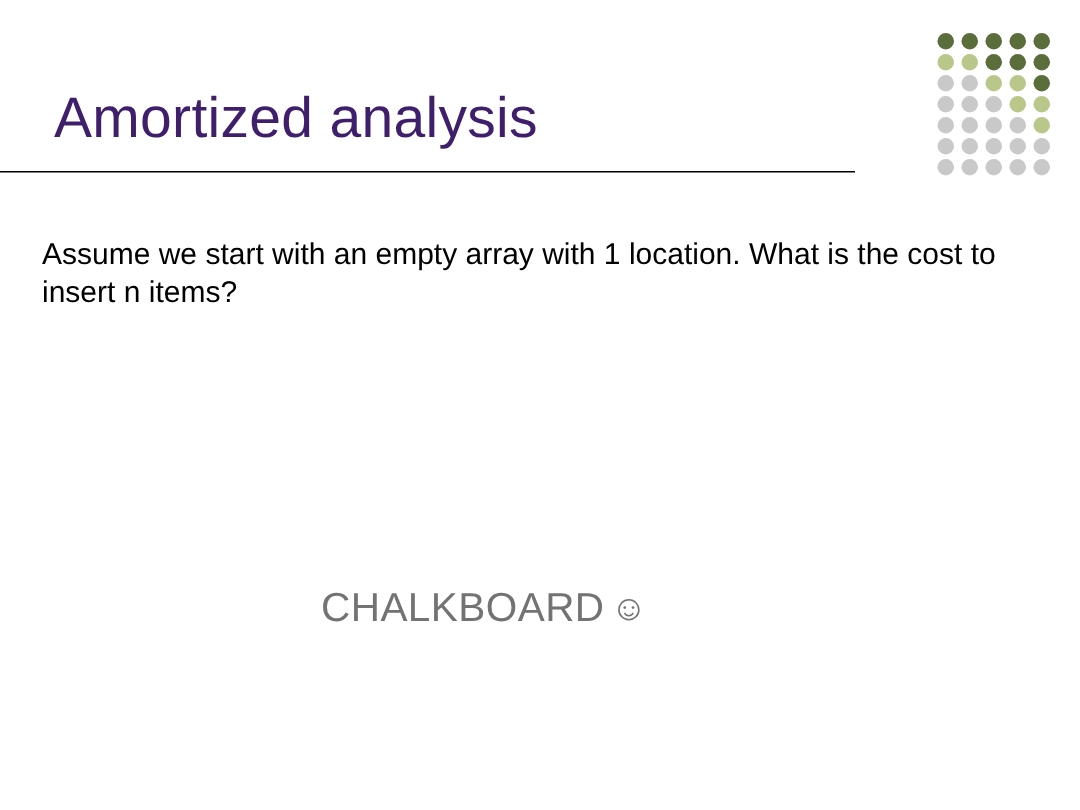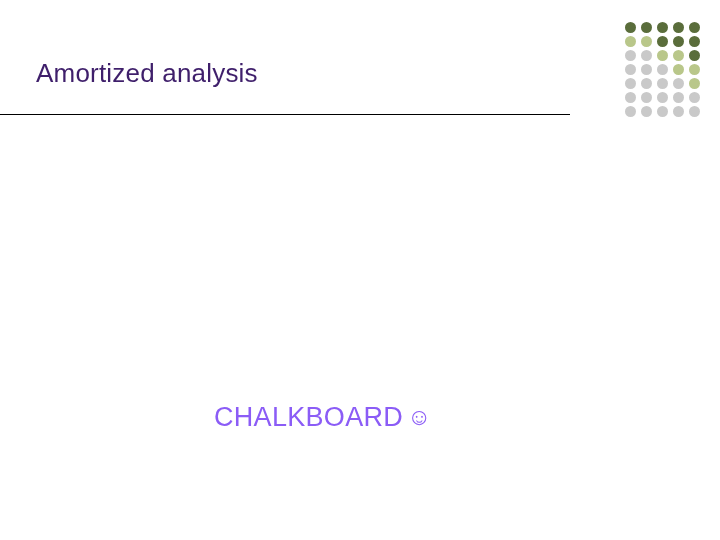--- a/index.html
+++ b/index.html
@@ -15,21 +15,21 @@
   .slide {
     position: relative;
     width: 720px;
     height: 540px;
     box-sizing: border-box;
   }
   .title {
     position: absolute;
     top: 58px;
     left: 36px;
-    font-size: 26px;
+    font-size: 38px;
     font-weight: normal;
     color: #3f1f6b;
     letter-spacing: 0.2px;
   }
   .title-rule {
     position: absolute;
     top: 114px;
     left: 0;
     width: 570px;
     height: 0;
@@ -47,24 +47,24 @@
   .equation {
     position: absolute;
     top: 272px;
     left: 68px;
     font-family: "Times New Roman", Times, serif;
     font-size: 23px;
     color: #000;
   }
   .chalkboard {
     position: absolute;
-    top: 402px;
+    top: 390px;
     left: 214px;
     font-size: 27px;
-    color: #8b5cf6;
+    color: #737373;
     letter-spacing: 0.3px;
   }
   .smiley {
     display: inline-block;
     font-size: 24px;
     vertical-align: 1px;
     margin-left: 4px;
   }
   
   .deco {
@@ -143,19 +143,20 @@
       <span class="dot gy"></span>
       <span class="dot gy"></span>
       <span class="dot gy"></span>
       <span class="dot gy"></span>
     </div>
   </div>
 
   <div class="title">Amortized analysis</div>
   <div class="title-rule"></div>
 
+  <div class="body-text">Assume we start with an empty array with 1 location.  What is the cost to insert n items?</div>
 
 
   <div class="chalkboard">
     <span>CHALKBOARD</span><span class="smiley">☺</span>
   </div>
 
 </div>
 
 </body></html>

